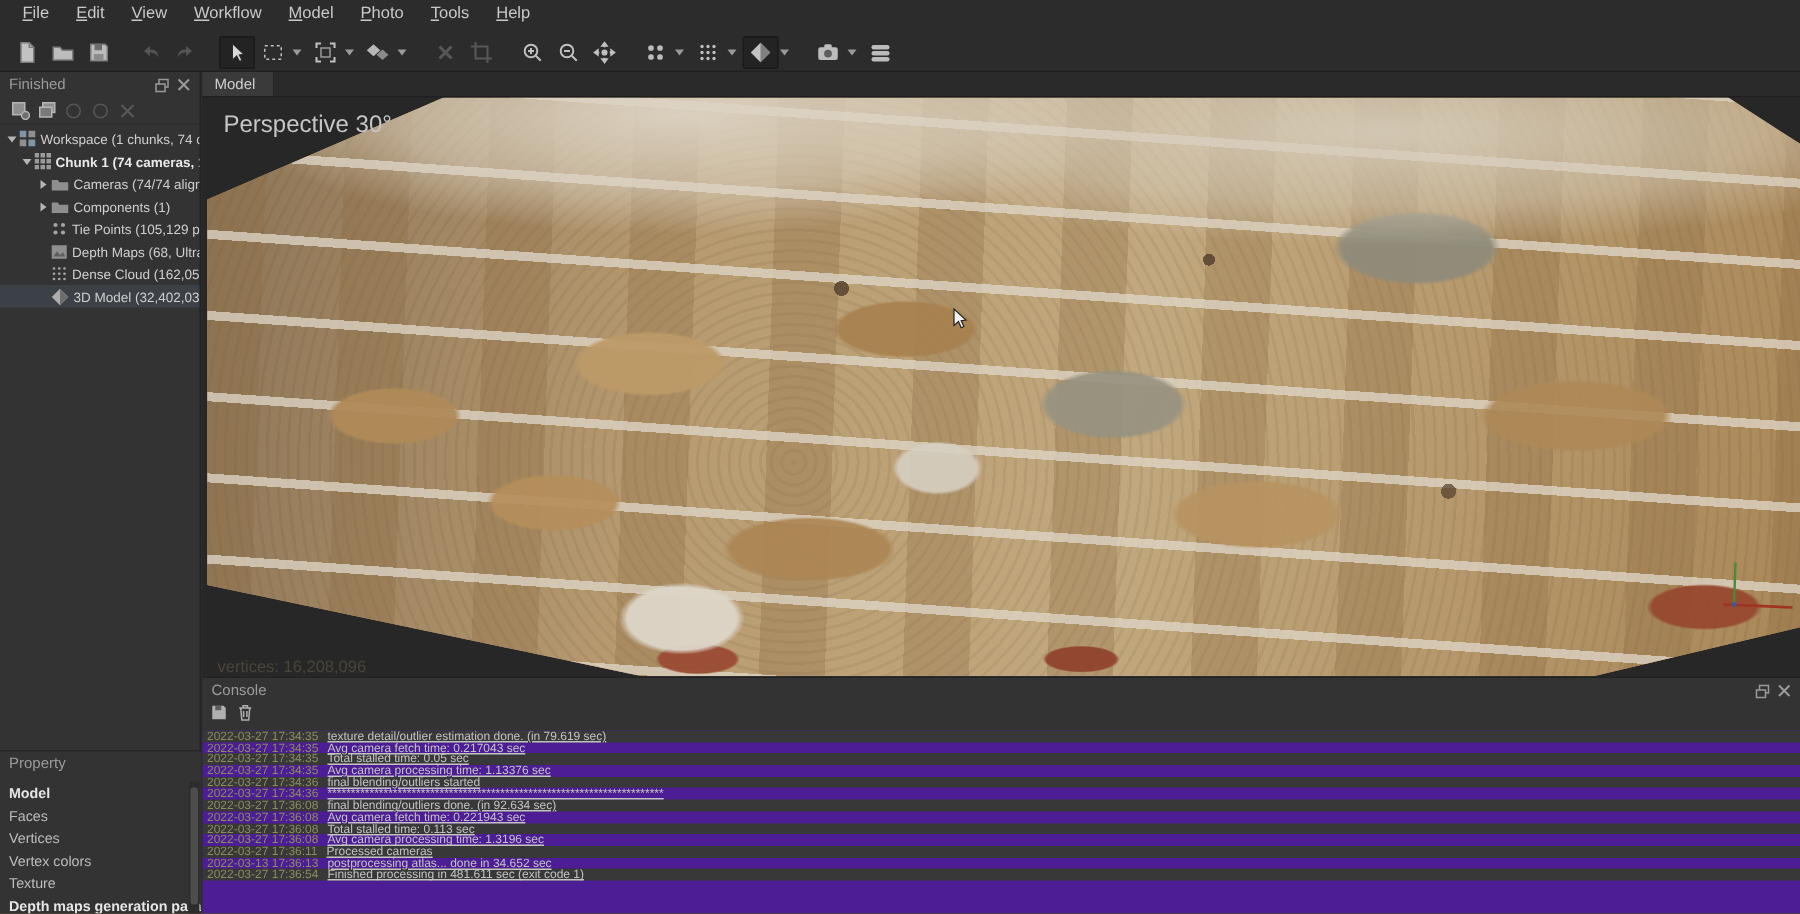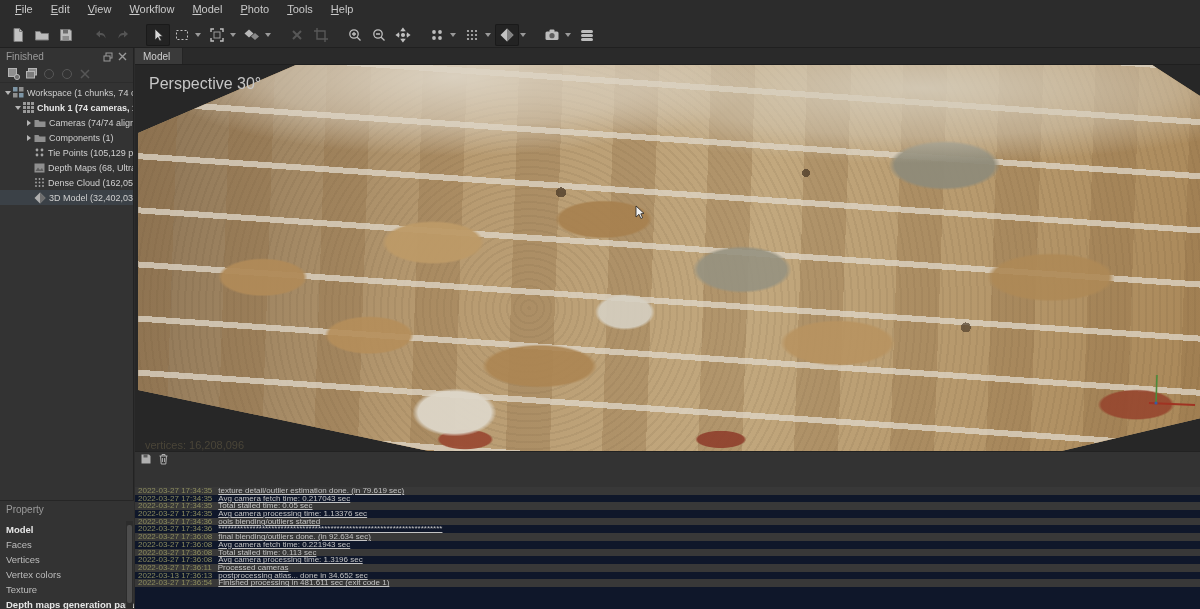--- a/index.html
+++ b/index.html
@@ -80,21 +80,21 @@
       linear-gradient(100deg, #8b7355 0%, #b79a70 30%, #c2a87e 58%, #a98758 100%);
   }
   .proj-label { position:absolute; left:14px; top:10px; font-size:16px; color:#c6c6c6; }
   .status-overlay { position:absolute; left:10px; top:364px; font-size:11px; color:#4a4538;margin-top:10px; }
   .vp-cursor { position:absolute; left:500px; top:140px; }
   .gizmo { position:absolute; left:1010px; top:308px; }
 
   
   .console { position:absolute; left:0; top:403px; width:1065px; height:158px; background:#333333; border-top:1px solid #222222; }
   .con-toolbar { height:16px; display:flex; align-items:center; padding-left:5px; gap:6px; }
-  .con-log { position:absolute; left:0; top:35px; width:1065px; height:123px; background:#0f172a; font-size:8px; overflow:hidden; }
+  .con-log { position:absolute; left:0; top:35px; width:1065px; height:123px; background:#4c1d95; font-size:8px; overflow:hidden; }
   .log-row { height:7.7px; line-height:7.7px; white-space:nowrap; display:flex; }
   .log-row:nth-child(odd) { background:#383838; }
   .log-time { color:#8c8c5e; flex:none; margin:0 6px 0 3px; }
   .log-msg { color:#c3c3c3;text-decoration:underline; }
 </style>
 </head>
 <body>
 
 <div class="app">
 
@@ -439,20 +439,35 @@
       <div class="gizmo">
         <svg width="52" height="36">
             <path d="M12 2 L11 30" stroke="#4a8a3a" stroke-width="1.6"></path>
             <path d="M4 30 L50 32" stroke="#a03322" stroke-width="1.8"></path>
             <circle cx="11" cy="30" r="1.6" fill="#3a5aa0"></circle>
           </svg>
       </div>
     </div>
 
     <div class="console">
+      <div class="panel-header">
+        <span>Console</span>
+        <span class="spacer"></span>
+        <span class="dock-btn">
+            <svg width="10" height="10" fill="none" stroke="#9a9a9a">
+              <rect x="3" y="1" width="6" height="5"></rect>
+              <rect x="1" y="4" width="6" height="5" fill="#333"></rect>
+            </svg>
+          </span>
+        <span class="dock-btn">
+            <svg width="9" height="9" stroke="#9a9a9a" stroke-width="1.4">
+              <path d="M1 1l7 7M8 1L1 8"></path>
+            </svg>
+          </span>
+      </div>
       <div class="con-toolbar">
         <span><svg width="12" height="12">
               <path d="M1.5 1.5h7.5l1.5 1.5v7.5H1.5z" fill="#b0b0b0"></path>
               <rect x="3.5" y="1.5" width="4" height="3" fill="#5d5d5d"></rect>
             </svg></span>
         <span><svg width="11" height="12" fill="none" stroke="#b0b0b0">
               <path d="M1.5 3h8M4 3V1.5h3V3M2.5 3l.7 8h4.6l.7-8M4.4 5v4M6.6 5v4"></path>
             </svg></span>
       </div>
       <div class="con-log">
@@ -467,21 +482,21 @@
         <div class="log-row">
             <span class="log-time">2022-03-27 17:34:35</span>
             <span class="log-msg">Total stalled time: 0.05 sec</span>
           </div>
         <div class="log-row">
             <span class="log-time">2022-03-27 17:34:35</span>
             <span class="log-msg">Avg camera processing time: 1.13376 sec</span>
           </div>
         <div class="log-row">
             <span class="log-time">2022-03-27 17:34:36</span>
-            <span class="log-msg">ools blending/outliers started</span>
+            <span class="log-msg">final blending/outliers started</span>
           </div>
         <div class="log-row">
             <span class="log-time">2022-03-27 17:34:36</span>
             <span class="log-msg">************************************************************************</span>
           </div>
         <div class="log-row">
             <span class="log-time">2022-03-27 17:36:08</span>
             <span class="log-msg">final blending/outliers done. (in 92.634 sec)</span>
           </div>
         <div class="log-row">

